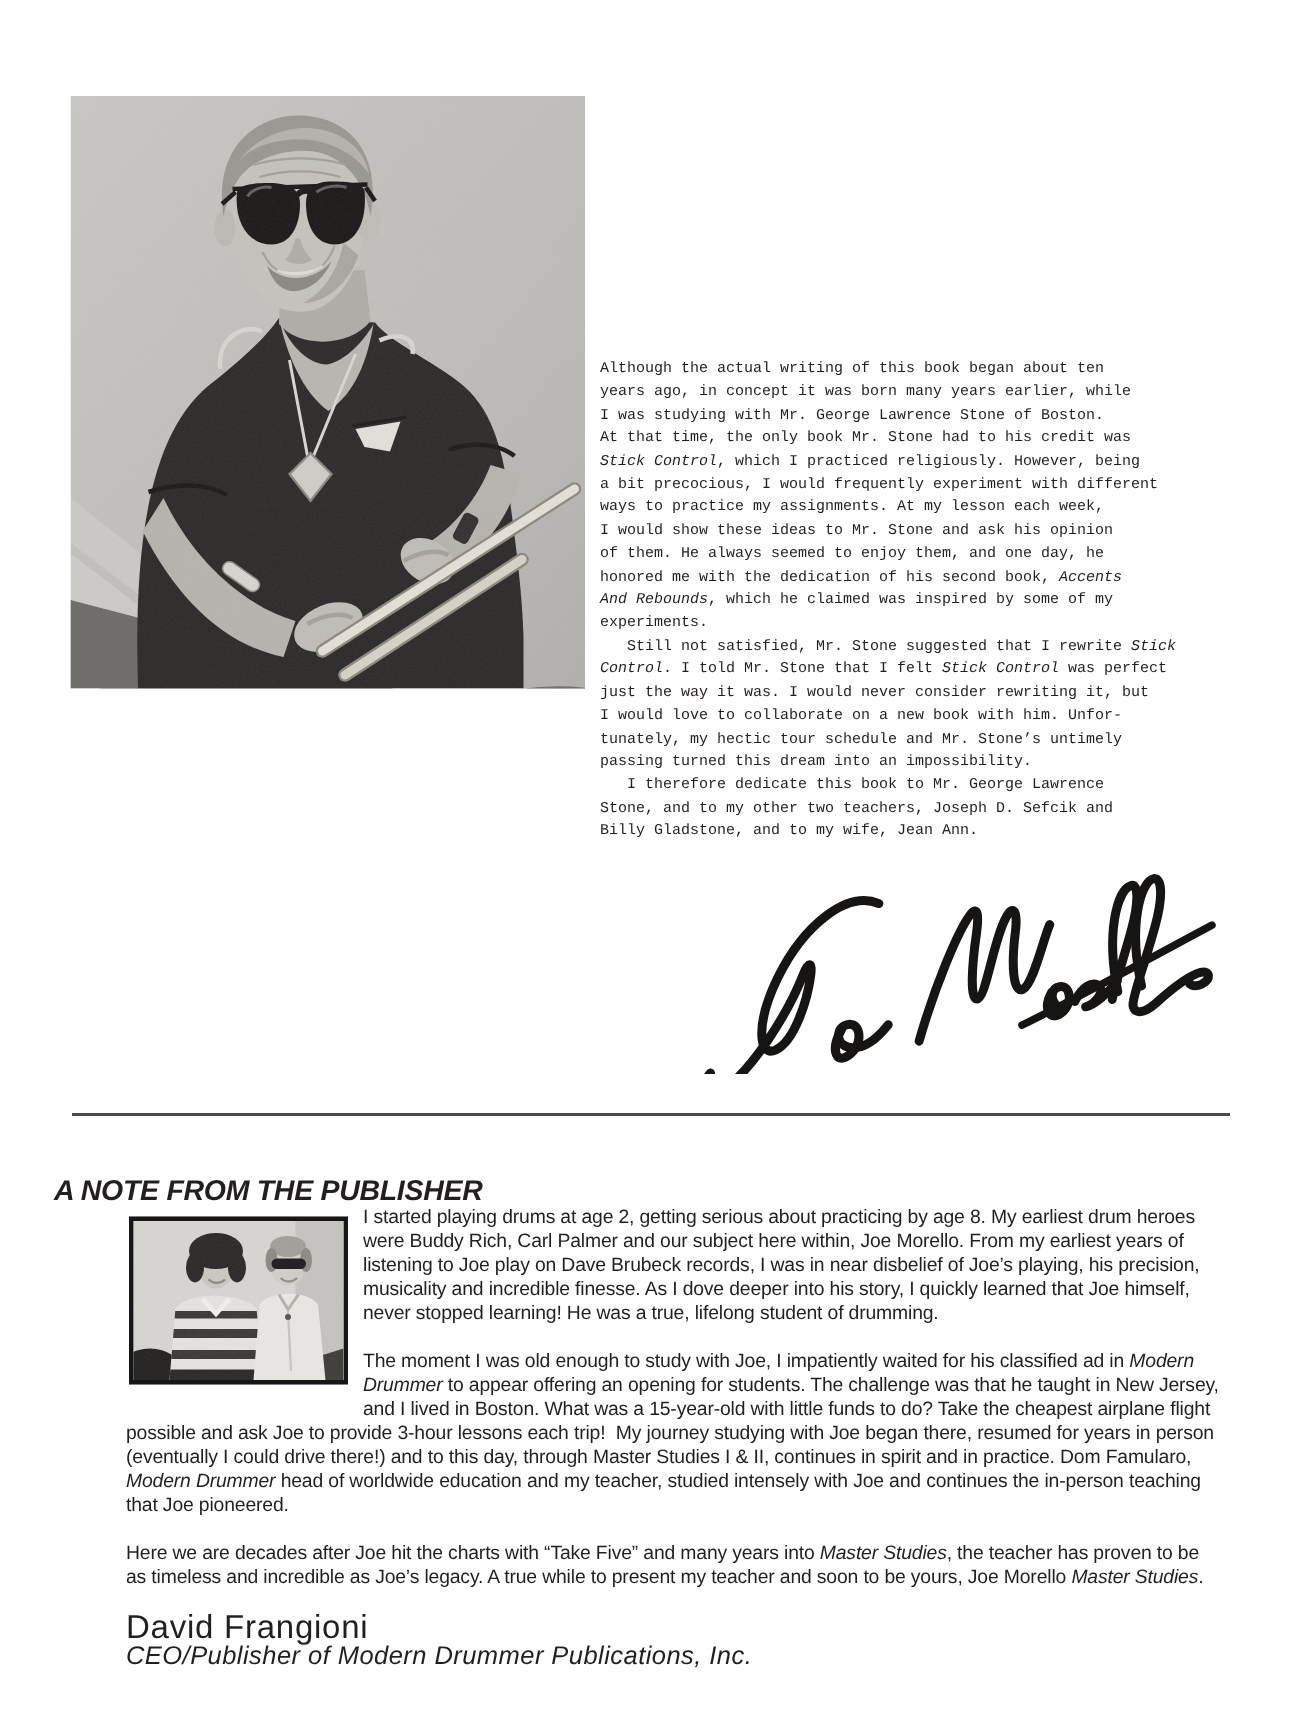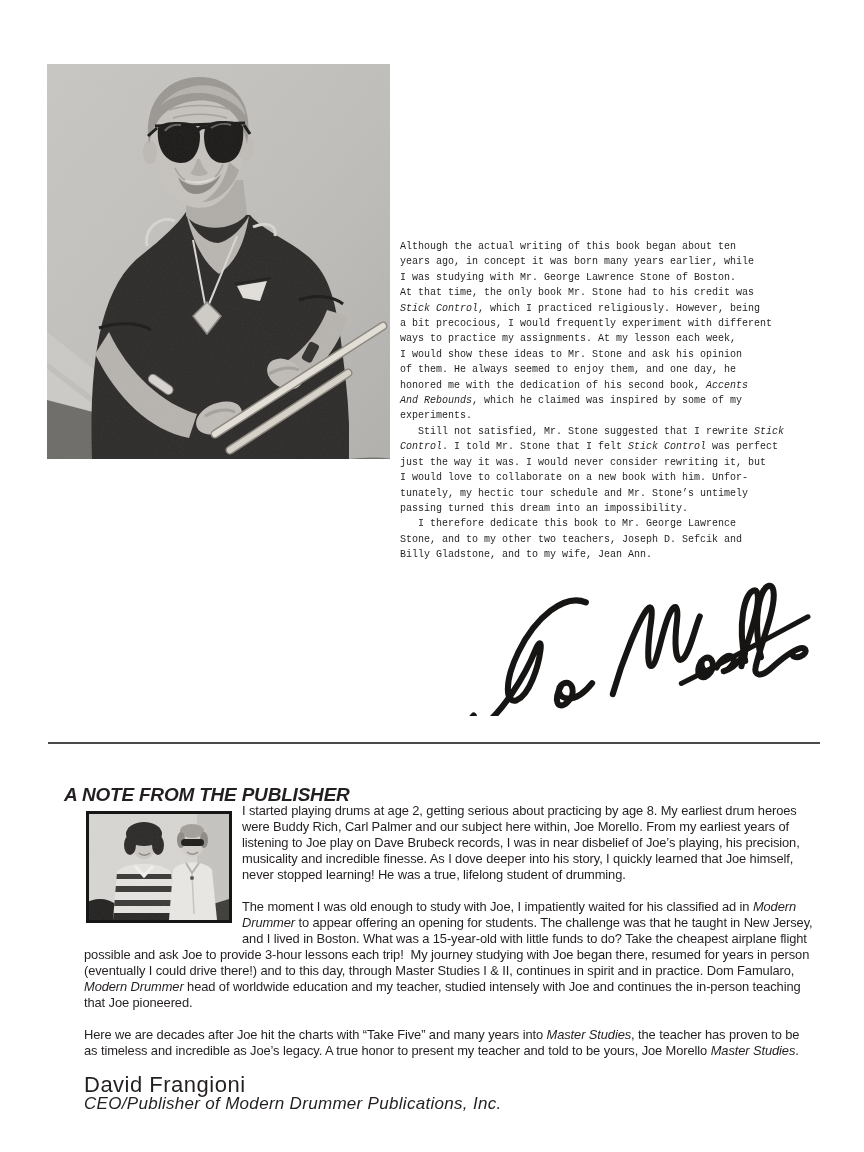--- a/index.html
+++ b/index.html
@@ -22,21 +22,21 @@
   #dedication-body{
     position:absolute;left:400px;top:239px;width:440px;
     font-size:10px;line-height:15.4px;letter-spacing:0px;font-family:Liberation Mono, monospace;
   }
   
   #signature{position:absolute;left:447px;top:566px;width:370px;height:150px;}
   
   #divider{position:absolute;left:48px;top:742px;width:772px;height:2px;background:var(--divider-color);}
   
   #publisher-heading{
-    position:absolute;left:64px;top:768px;
+    position:absolute;left:36px;top:768px;
     font-size:19px;font-weight:bold;font-style:italic;letter-spacing:-0.2px;
   }
   #publisher-body{
     position:absolute;left:45px;top:803px;width:792px;
     font-size:12.9px;line-height:16px;letter-spacing:-0.1px;margin-left:39px;
   }
   #publisher-body p{margin:0 0 16px 0;}
   #inset-photo{
     float:left;width:140px;height:106px;border:3px solid #161616;
     margin:8px 10px 14px 2px;background:#d8d6d3;
@@ -200,19 +200,19 @@
         <ellipse cx="92" cy="26" rx="4" ry="8" fill="#8e8a85"></ellipse>
         <ellipse cx="115" cy="26" rx="4" ry="8" fill="#8e8a85"></ellipse>
         <rect x="92" y="25" width="23" height="7" rx="3.5" fill="#1d1c1b"></rect>
         <path d="M98,38 C101,41 106,41 109,38" stroke="#928e89" stroke-width="1.5" fill="none"></path>
         <rect width="140" height="106" filter="url(#grain2)" opacity="0.09"></rect>
       </svg>
     </div>
 
     <p><span>I started playing drums at age 2, getting serious about practicing by age 8. My earliest drum heroes</span><br><span>were Buddy Rich, Carl Palmer and our subject here within, Joe Morello. From my earliest years of</span><br><span>listening to Joe play on Dave Brubeck records, I was in near disbelief of Joe’s playing, his precision,</span><br><span>musicality and incredible finesse. As I dove deeper into his story, I quickly learned that Joe himself,</span><br><span>never stopped learning! He was a true, lifelong student of drumming.</span></p>
     <p><span>The moment I was old enough to study with Joe, I impatiently waited for his classified ad in </span><span class="it">Modern</span><br><span class="it">Drummer</span><span> to appear offering an opening for students. The challenge was that he taught in New Jersey,</span><br><span>and I lived in Boston. What was a 15-year-old with little funds to do? Take the cheapest airplane flight</span><br><span>possible and ask Joe to provide 3-hour lessons each trip!&nbsp; My journey studying with Joe began there, resumed for years in person</span><br><span>(eventually I could drive there!) and to this day, through Master Studies I &amp; II, continues in spirit and in practice. Dom Famularo,</span><br><span class="it">Modern Drummer</span><span> head of worldwide education and my teacher, studied intensely with Joe and continues the in-person teaching</span><br><span>that Joe pioneered.</span></p>
-    <p><span>Here we are decades after Joe hit the charts with “Take Five” and many years into </span><span class="it">Master Studies</span><span>, the teacher has proven to be</span><br><span>as timeless and incredible as Joe’s legacy. A true honor to present my teacher and told to be yours, Joe Morello </span><span class="it">Master Studies</span><span>.</span></p>
+    <p><span>Here we are decades after Joe hit the charts with “Take Five” and many years into </span><span class="it">Master Studies</span><span>, the teacher has proven to be</span><br><span>as timeless and incredible as Joe’s legacy. A true while to present my teacher and soon to be yours, Joe Morello </span><span class="it">Master Studies</span><span>.</span></p>
 
     <div id="signoff-name">David Frangioni</div>
     <div id="signoff-title">CEO/Publisher of Modern Drummer Publications, Inc.</div>
   </div>
 
 </div>
 
 </body></html>

